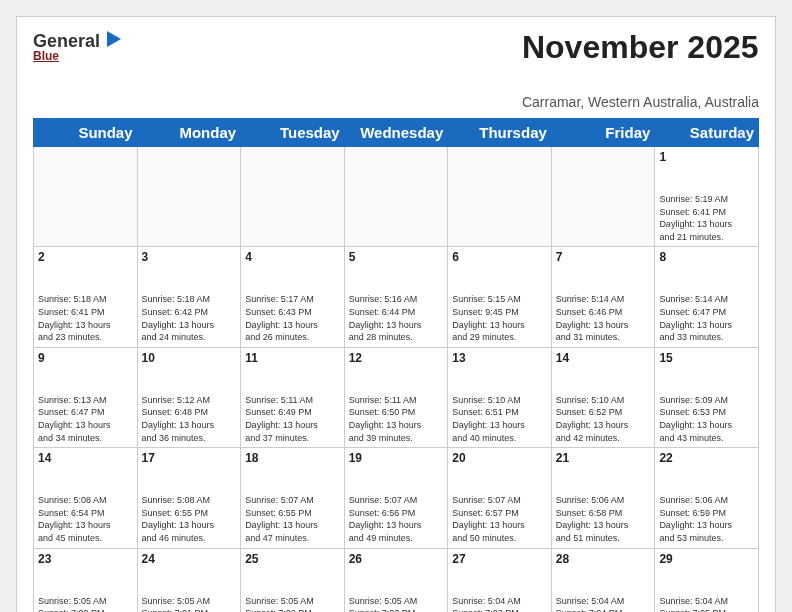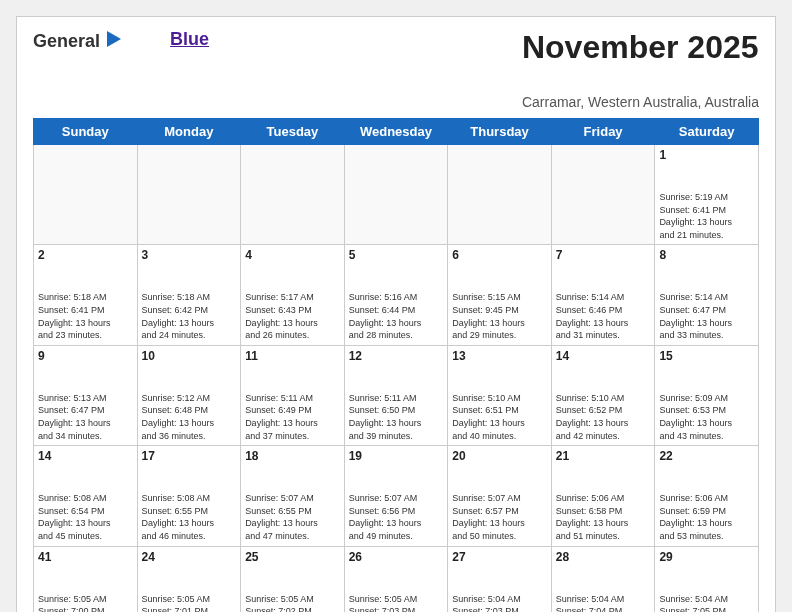--- a/index.html
+++ b/index.html
@@ -20,23 +20,22 @@
       padding: 12px 16px 16px;
     }
     .header-section {
       display: flex;
       justify-content: space-between;
       align-items: flex-start;
       margin-bottom: 8px;
     }
     .logo-area {
       display: flex;
-      flex-direction: row;
-      align-items: center;
-      gap: 47px;
+      flex-direction: column;
+      align-items: flex-start;
     }
     .logo-line {
       display: flex;
       align-items: center;
     }
     .title-section {
       text-align: left;
     }
     .month-title {
       font-size: 32px;
@@ -49,24 +48,24 @@
       margin-top: 28px;
     }
     .calendar-grid {
       width: 100%;
       border-collapse: collapse;
       table-layout: fixed;
     }
     .calendar-grid th {
       background: #1a6bbf;
       color: white;
-      font-size: 13px;
+      font-size: 15px;
       font-weight: bold;
       padding: 5px 4px;
-      text-align: center;
+      text-align: right;
       border: 1px solid #1a6bbf;
     }
     .calendar-grid td {
       border: 1px solid #ccc;
       vertical-align: top;
       padding: 3px 4px;
       height: 75px;
       font-size: 9.5px;
       color: #333;
       background: white;
@@ -95,21 +94,21 @@
   <div class="header-section">
     <div class="logo-area">
       <div class="logo-line">
         <span style="font-size:18px;font-weight:bold;color:#333;">General</span>
         <div style="display:inline-block;margin-left:3px;vertical-align:middle;">
           <svg width="20" height="20" viewBox="0 0 20 20">
             <polygon points="4,2 18,10 4,18" fill="#1a6bbf"></polygon>
           </svg>
         </div>
       </div>
-      <span style="font-size:18px;font-weight:bold;color:#4c1d95;margin-top:-4px;text-decoration:underline;">Blue</span>
+      <span style="font-size:12px;font-weight:bold;color:#7f1d1d;margin-top:-4px;text-decoration:underline;">Blue</span>
     </div>
     <div class="title-section">
       <div class="month-title">November 2025</div>
       <div class="location-title">Carramar, Western Australia, Australia</div>
     </div>
   </div>
 
   <table class="calendar-grid">
     <thead>
       <tr>
@@ -286,21 +285,21 @@
           <td>
             <span class="day-number">22</span>
             <div class="day-info" style="white-space: pre-line;">Sunrise: 5:06 AM
 Sunset: 6:59 PM
 Daylight: 13 hours
 and 53 minutes.</div>
           </td>
         </tr>
         <tr>
           <td>
-            <span class="day-number">41</span>
+            <span class="day-number">23</span>
             <div class="day-info" style="white-space: pre-line;">Sunrise: 5:05 AM
 Sunset: 7:00 PM
 Daylight: 13 hours
 and 54 minutes.</div>
           </td>
           <td>
             <span class="day-number">24</span>
             <div class="day-info" style="white-space: pre-line;">Sunrise: 5:05 AM
 Sunset: 7:01 PM
 Daylight: 13 hours

